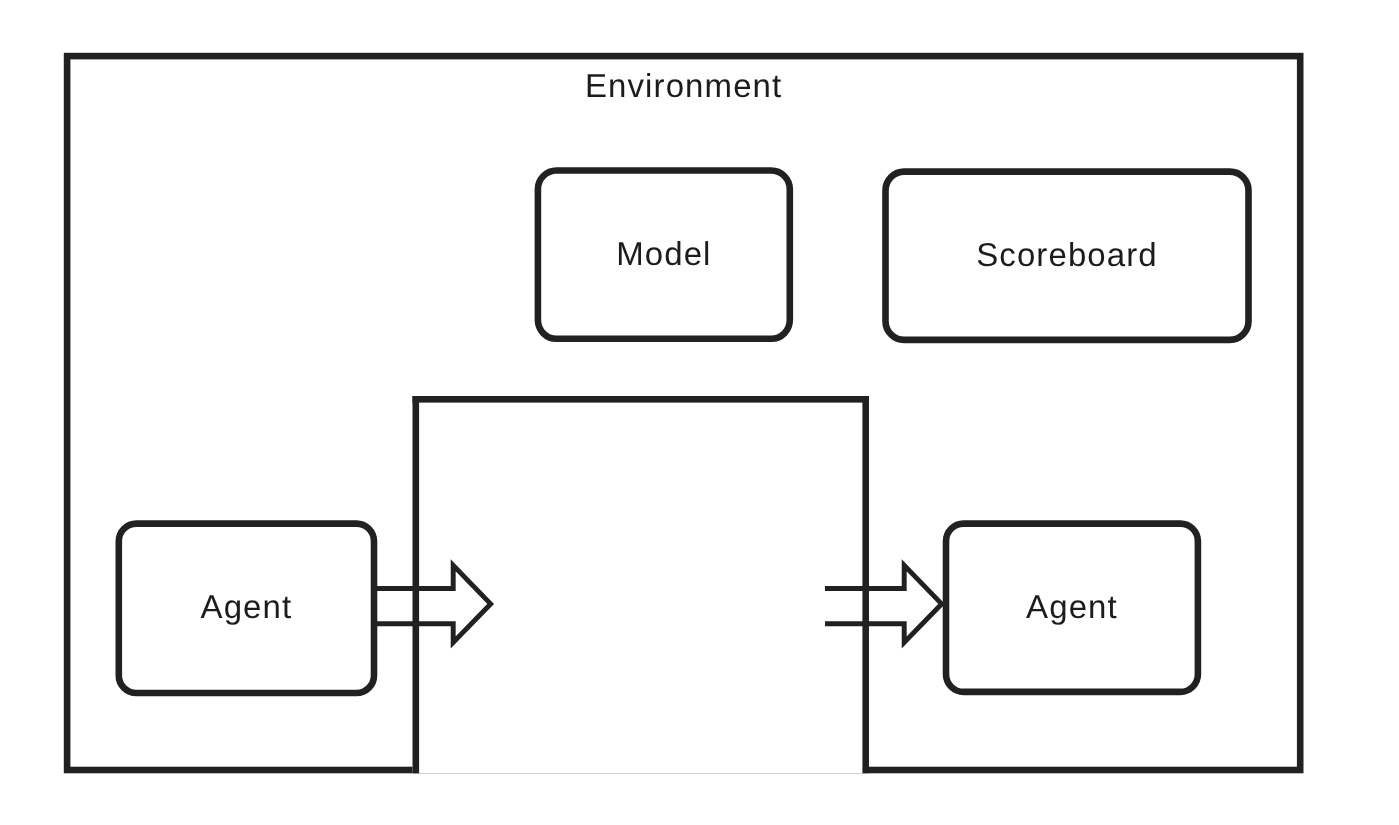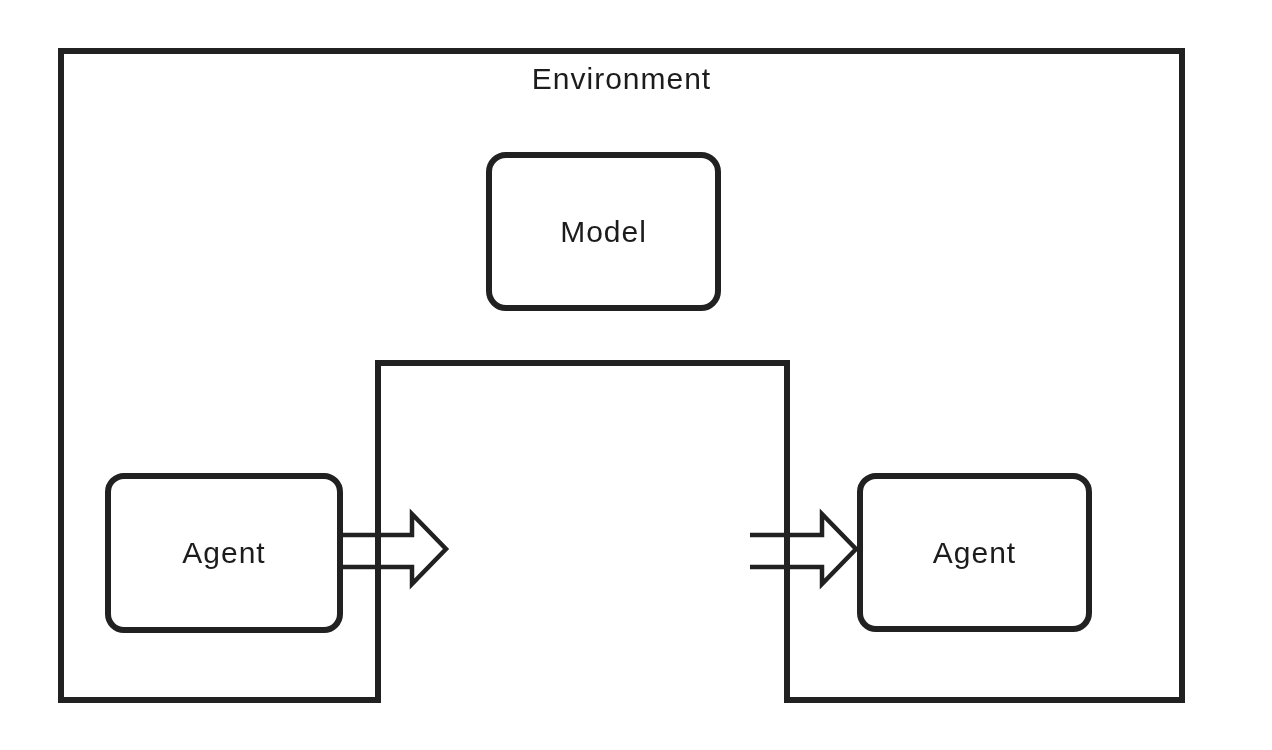--- a/index.html
+++ b/index.html
@@ -91,20 +91,23 @@
   <div class="box" id="env-box"></div>
 
   <div id="env-title">
     <span class="label">Environment</span>
   </div>
 
   <div class="box" id="model-box">
     <span class="label">Model</span>
   </div>
 
+  <div class="box" id="scoreboard-box">
+    <span class="label">Scoreboard</span>
+  </div>
 
   <div class="box" id="mid-box"></div>
 
   <div class="box" id="agent-left-box">
     <span class="label">Agent</span>
   </div>
 
 
   <div class="box" id="agent-right-box">
     <span class="label">Agent</span>

